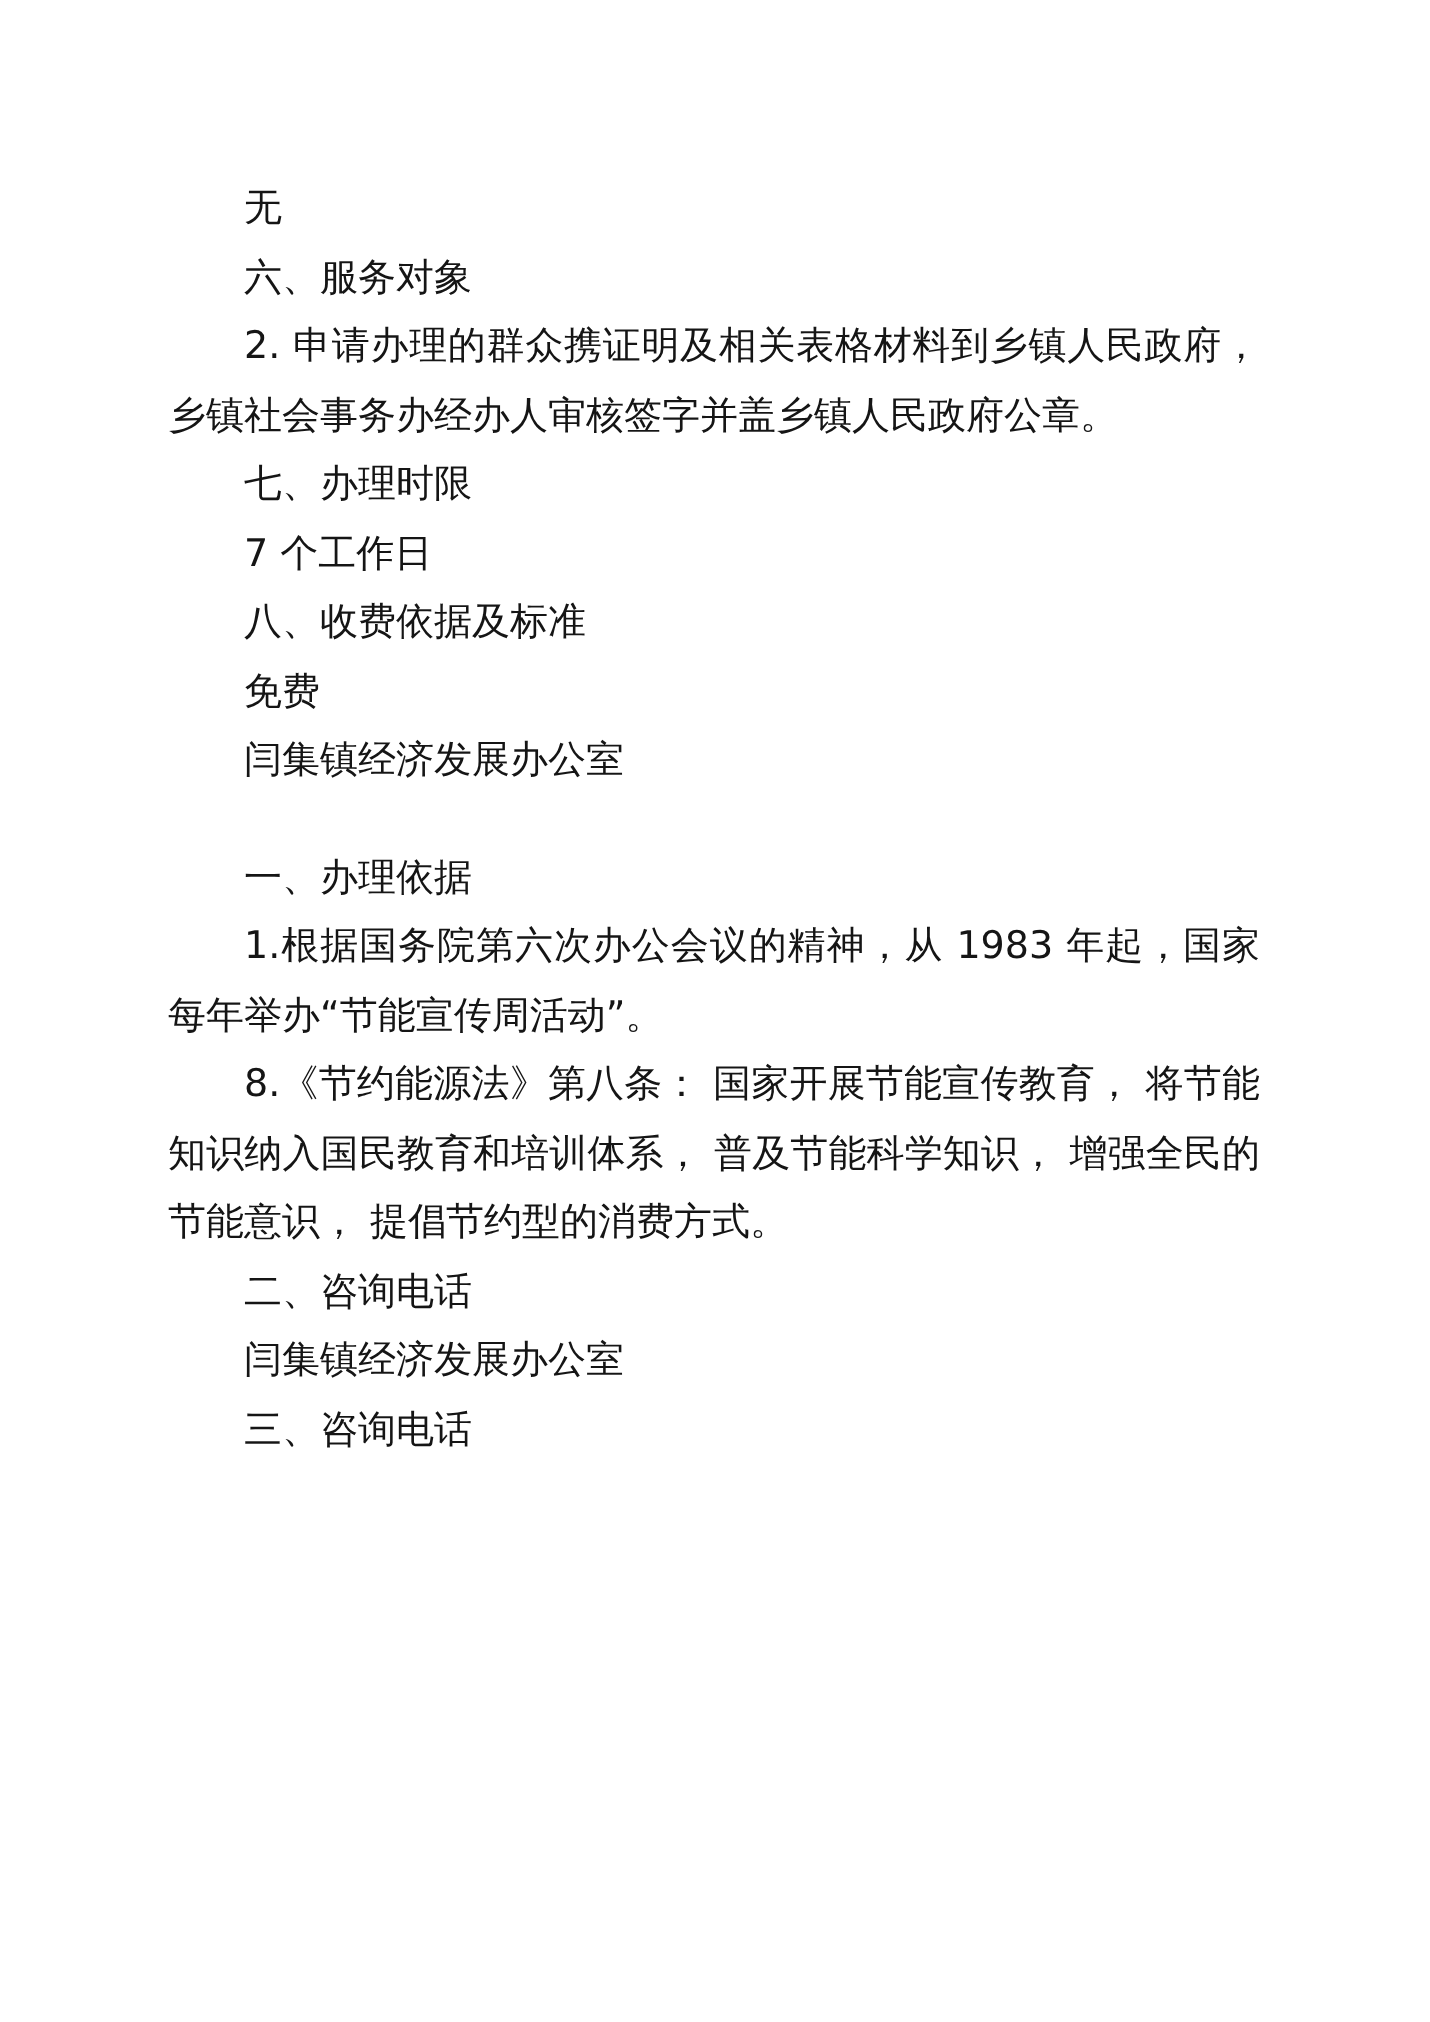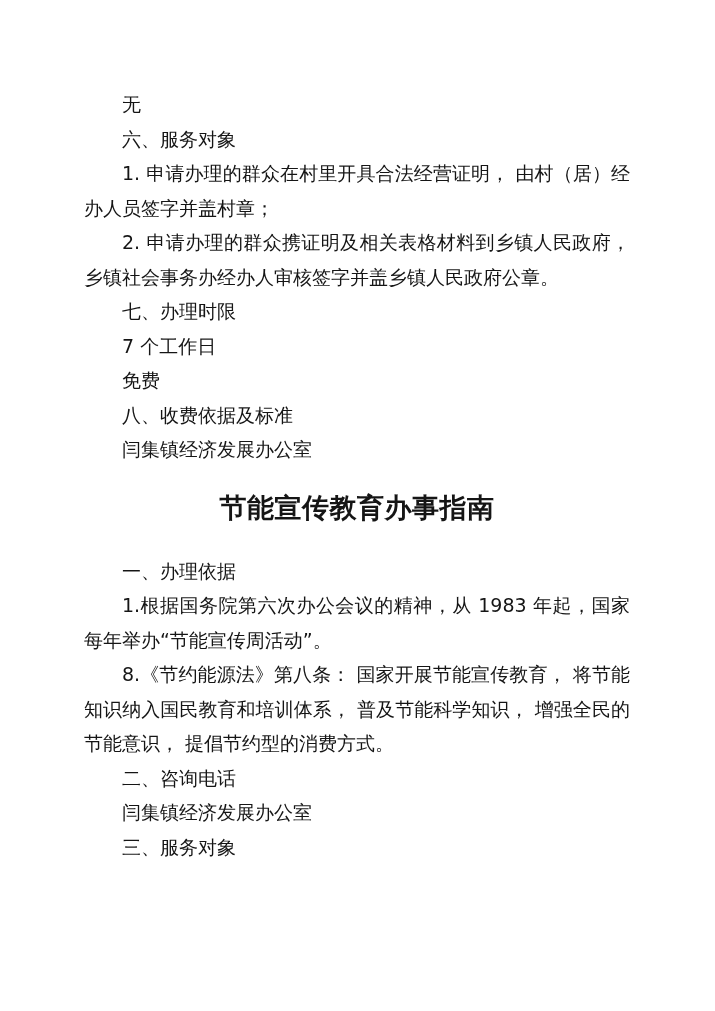--- a/index.html
+++ b/index.html
@@ -46,33 +46,31 @@
   }
 </style>
 </head>
 <body>
 
 <div class="page">
   <div class="content">
 
     <p class="para">无</p>
     <p class="para">六、服务对象</p>
-    <p class="para">1. 申请办理的群众在村里开具合法经营证明， 由村（居）经办人员签字并盖村章；</p>
     <p class="para">2. 申请办理的群众携证明及相关表格材料到乡镇人民政府，乡镇社会事务办经办人审核签字并盖乡镇人民政府公章。</p>
     <p class="para">七、办理时限</p>
     <p class="para">7 个工作日</p>
+    <p class="para">八、收费依据及标准</p>
     <p class="para">免费</p>
-    <p class="para">八、收费依据及标准</p>
     <p class="para">闫集镇经济发展办公室</p>
 
-    <p class="para doc-title">节能宣传教育办事指南</p>
 
     <div class="part2">
       <p class="para">一、办理依据</p>
       <p class="para">1.根据国务院第六次办公会议的精神，从 1983 年起，国家每年举办“节能宣传周活动”。</p>
       <p class="para">8.《节约能源法》第八条： 国家开展节能宣传教育， 将节能知识纳入国民教育和培训体系， 普及节能科学知识， 增强全民的节能意识， 提倡节约型的消费方式。</p>
       <p class="para">二、咨询电话</p>
       <p class="para">闫集镇经济发展办公室</p>
-      <p class="para">三、服务对象</p>
+      <p class="para">三、咨询电话</p>
     </div>
 
   </div>
 </div>
 
 </body></html>

